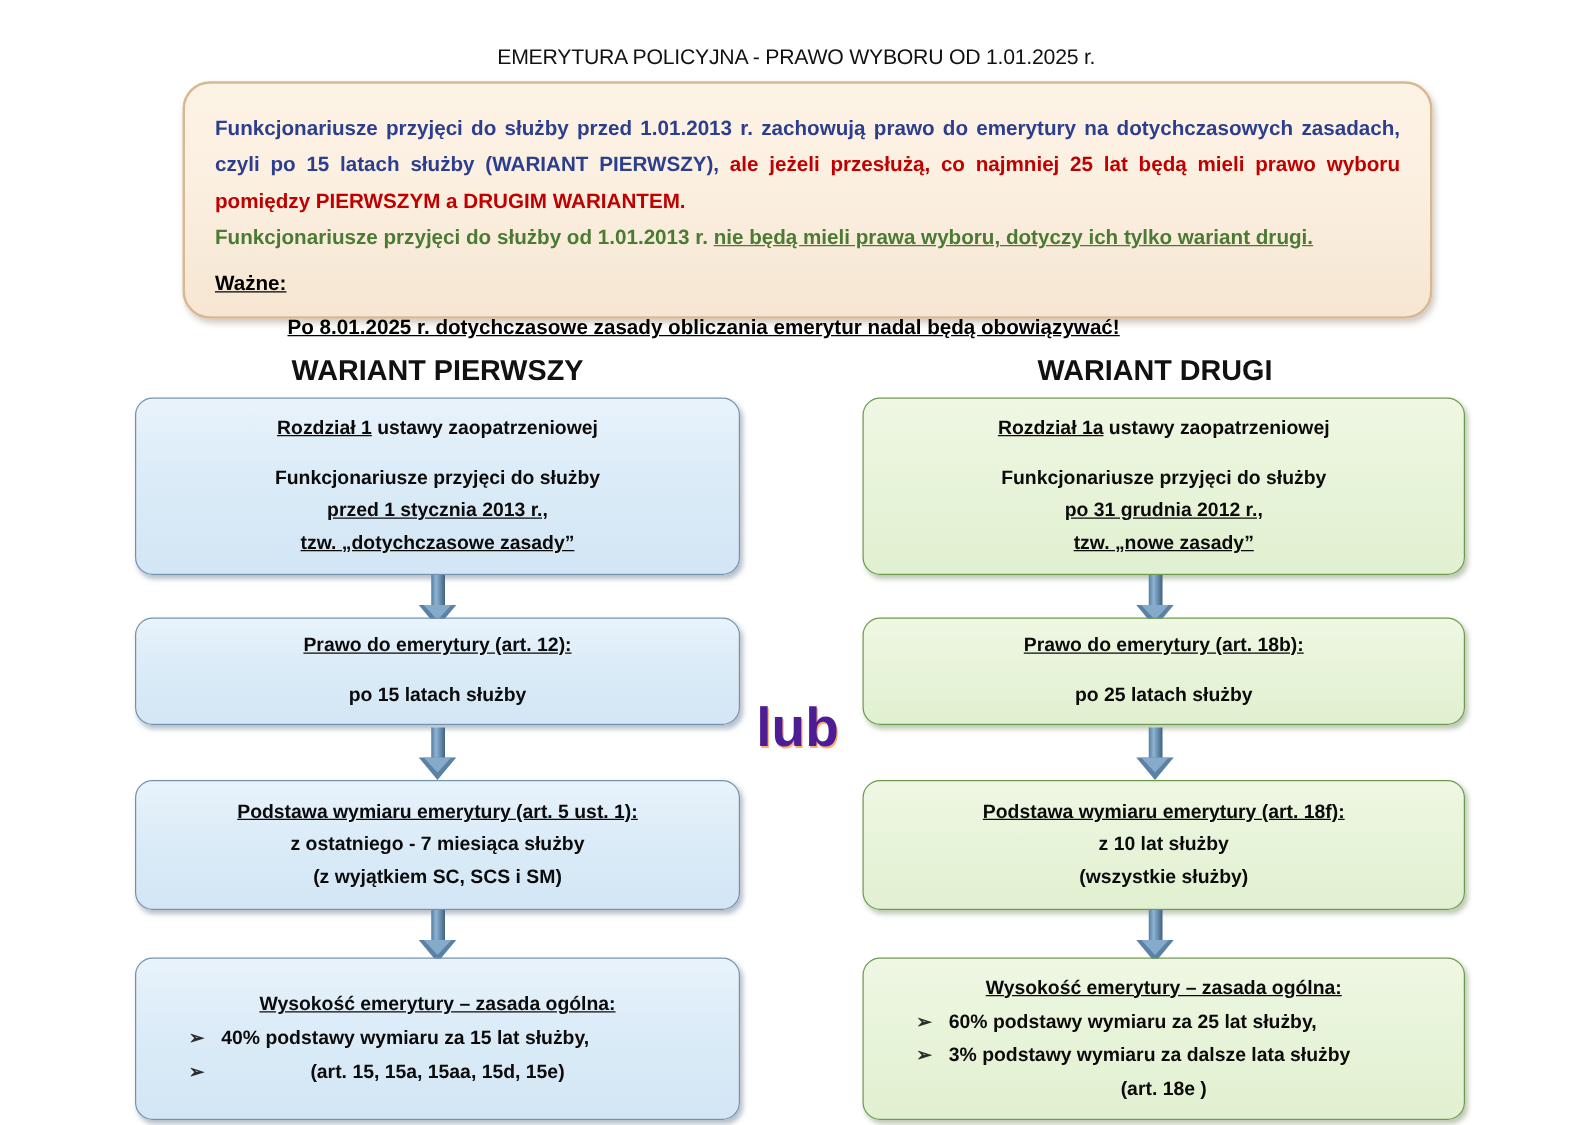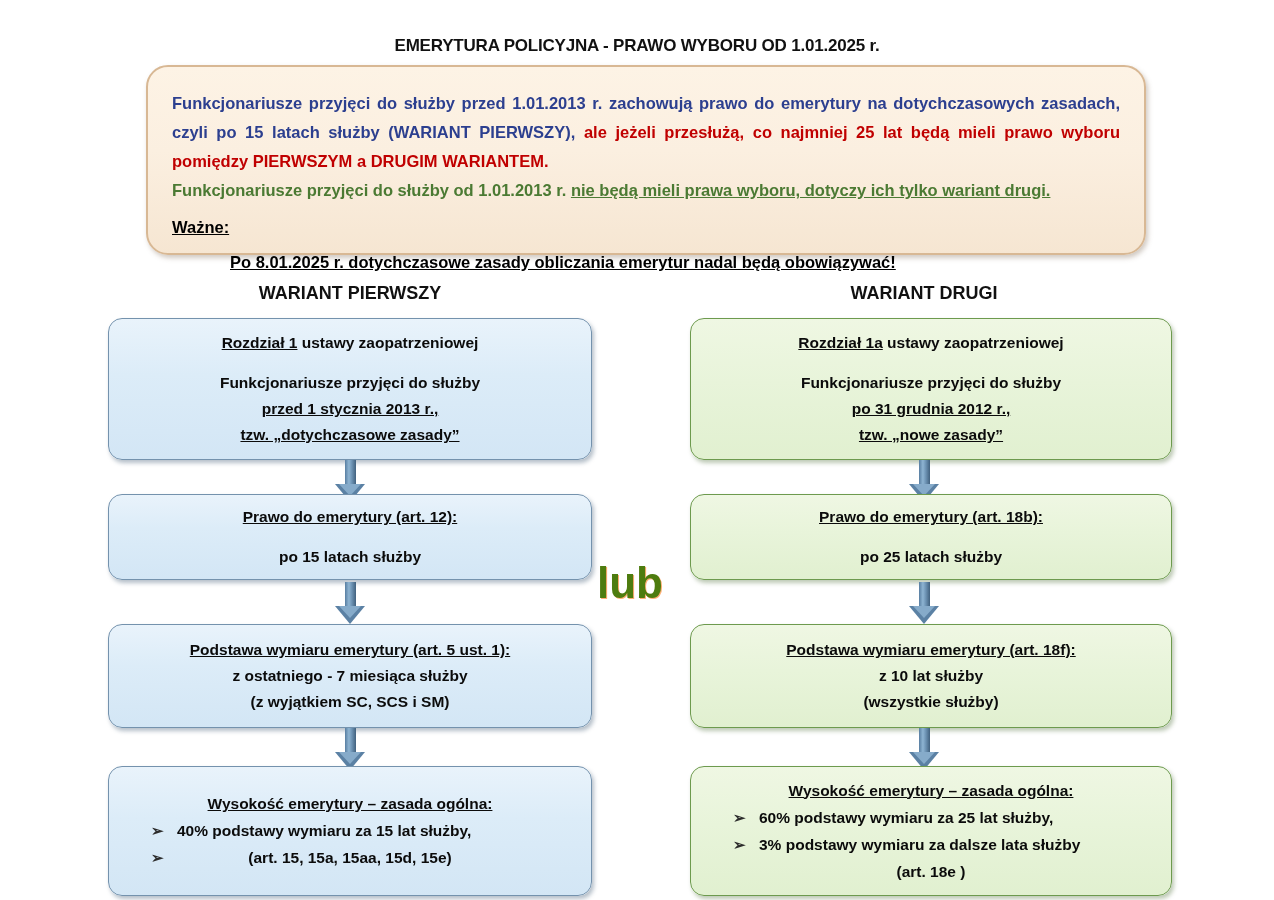--- a/index.html
+++ b/index.html
@@ -17,21 +17,21 @@
   }
 
   
   #page-title {
     position: absolute;
     left: 0;
     top: 36px;
     width: 1274px;
     text-align: center;
     font-size: 17px;
-    font-weight: bold;
+    font-weight: normal;
     letter-spacing: -0.2px;
     color: #111111;
   }
 
   
   #intro-box {
     position: absolute;
     left: 146px;
     top: 65px;
     width: 1000px;
@@ -62,21 +62,21 @@
   }
   #intro-important-text {
     margin-top: 6px;
     padding-left: 58px;
   }
 
   
   .col-heading {
     position: absolute;
     top: 283px;
-    font-size: 18px;
+    font-size: 23px;
     font-weight: bold;
     color: #111;
     text-align: center;
   }
   #heading-left  { left: 108px; width: 484px; }
   #heading-right { left: 683px; width: 482px; }
 
   
   .flow-box {
     position: absolute;
@@ -177,23 +177,24 @@
   .arr-a { top: 460px; }
   .arr-b { top: 582px; }
   .arr-c { top: 728px; }
 
   
   #lub-label {
     position: absolute;
     left: 597px;
     top: 557px;
     width: 82px;
+    text-align: center;
     font-size: 44px;
     font-weight: bold;
-    color: #4d7c0f;
+    color: #4c1d95;
     text-shadow: 1px 1px 0 rgba(255,160,90,0.85);
     line-height: 52px;
   }
 </style>
 </head>
 <body>
 
 <div id="page-title">EMERYTURA POLICYJNA  - PRAWO WYBORU OD 1.01.2025 r.</div>
 
 <div id="intro-box">

